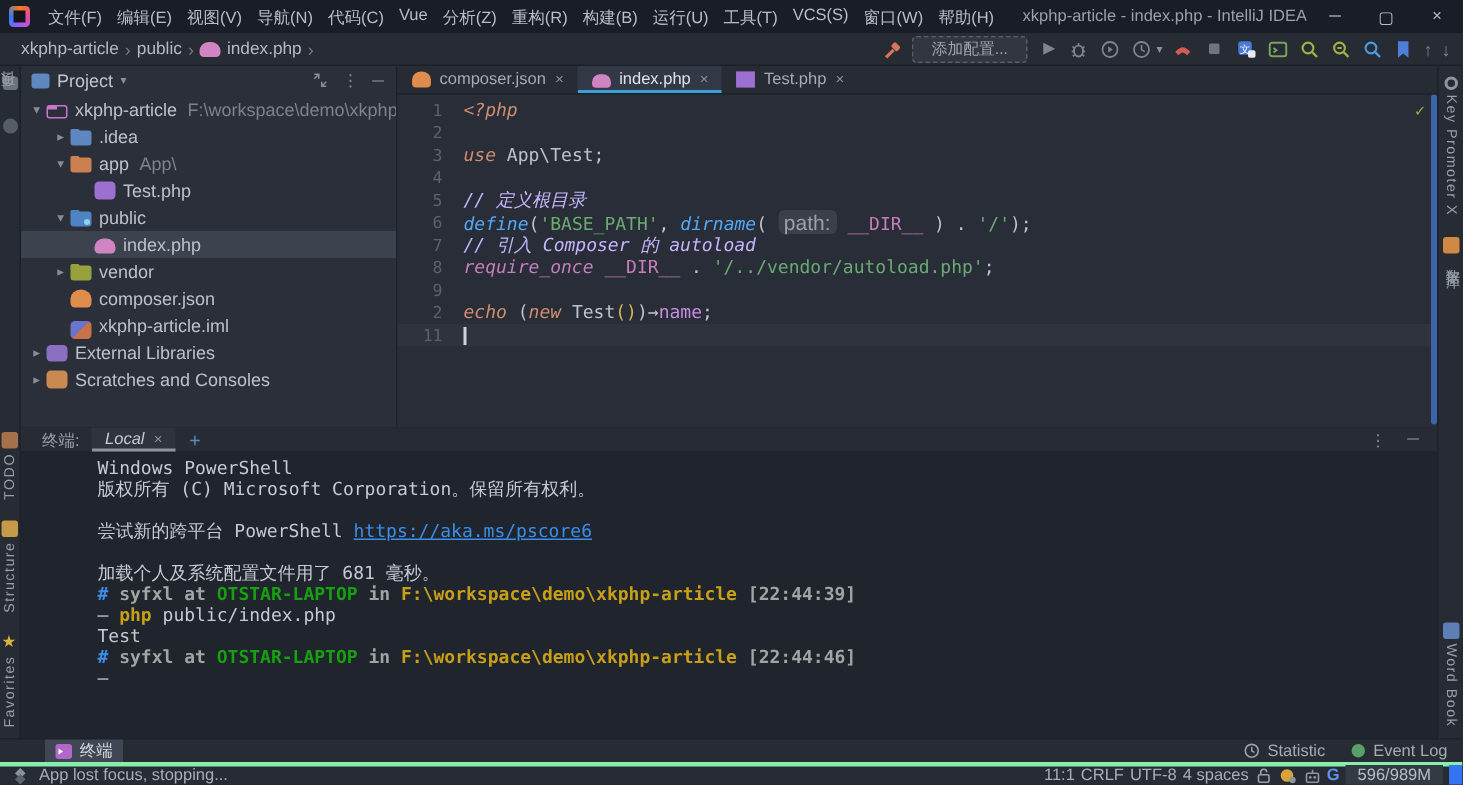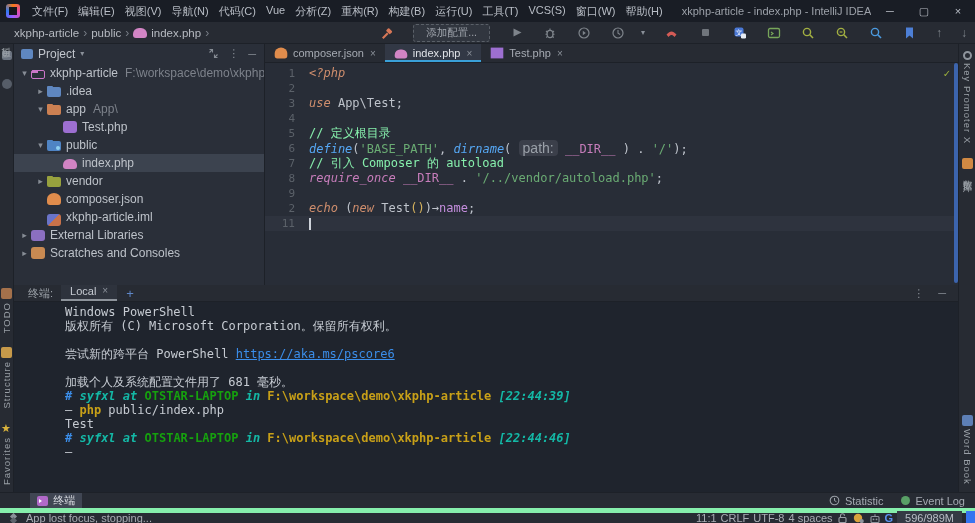--- a/index.html
+++ b/index.html
@@ -15,21 +15,21 @@
   .menu-item { font-size:11px; padding:0 5px; color:#b9bec6; white-space:nowrap; cursor:default; }
   .win-title { font-size:11px; color:#9ca1a9; margin-left:14px; white-space:nowrap; overflow:hidden; }
   .win-controls { margin-left:auto; display:flex; height:100%; }
   .win-btn { width:34px; display:flex; align-items:center; justify-content:center; font-size:11px; color:#b9bec6; }
 
   
   .navbar { height:22px; background:#272b33; border-bottom:1px solid #1d2128; display:flex; align-items:center; flex:0 0 22px; }
   .breadcrumb { display:flex; align-items:center; gap:4px; padding-left:14px; font-size:11.5px; color:#b6bac1; }
   .bc-sep { color:#767c85; font-size:12px; }
   .bc-icon { display:inline-block; }
-  .nav-actions { margin-left:auto; display:flex; align-items:center; gap:19px; padding-right:8px; }
+  .nav-actions { margin-left:auto; display:flex; align-items:center; gap:6px; padding-right:8px; }
   .run-config-box { border:1px dashed #5a6068; background:#31363f; color:#9fa4ac;
     font-size:10.5px; padding:1px 12px; border-radius:3px; white-space:nowrap; }
   .tb-icon { width:15px; height:15px; display:flex; align-items:center; justify-content:center; }
   .tb-caret { font-size:8px; color:#8a9099; margin-left:-4px; }
   .tb-arrow { font-size:12px; color:#7e848b; }
 
   
   .center { flex:1; display:flex; min-height:0; }
   .stripe { background:#272b33; display:flex; flex-direction:column; align-items:center; }
   .stripe-left { width:14px; border-right:1px solid #1d2128; }
@@ -92,64 +92,64 @@
   .tab-ico { transform:scale(.9); }
   .code { flex:1; position:relative; font-family:"DejaVu Sans Mono", monospace; font-size:12px; padding-top:3px; overflow:hidden; }
   .code-line { height:15px; line-height:15px; display:flex; white-space:pre; }
   .code-line.current { background:#2e333e; }
   .gutter { width:44px; flex:0 0 44px; text-align:right; padding-right:14px; color:#5b6169; font-size:11px; }
   .code-text { flex:1; }
   .caret { display:inline-block; width:2px; height:12px; background:#ced3da; vertical-align:middle; margin-right:-2px; }
   .tok-kw { color:#cf8e6d; font-style:italic; }
   .tok-fn { color:#56a8f5; font-style:italic; }
   .tok-str { color:#6aab73; }
-  .tok-cmt { color:#86efac; }
+  .tok-cmt { color:#c4b5fd; font-style:italic; }
   .tok-mag { color:#c77dbb; }
   .tok-inc { color:#c77dbb; font-style:italic; }
   .tok-pl { color:#bec3cb; }
   .tok-yl { color:#d8b45e; }
   .tok-prop { color:#c58ede; }
   .tok-hint { background:#3b3f4a; color:#9aa0a8; border-radius:4px; padding:0 4px; font-size:14px;
     font-family:"Liberation Sans", sans-serif; }
   .inspect-ok { position:absolute; top:4px; right:8px; color:#9fb33c; font-size:11px; }
   .edit-scrollbar { position:absolute; top:19px; right:0; width:4px; height:220px; background:#3c64ad; border-radius:2px; }
 
   
   .terminal { flex:1; min-height:0; display:flex; flex-direction:column; background:#1f242d; }
   .term-header { height:17px; flex:0 0 17px; background:#272b33; border-bottom:1px solid #1d2128;
     display:flex; align-items:center; font-size:11px; color:#9aa0a7; }
   .term-title { padding:0 8px 0 14px; }
-  .term-tab { height:100%; display:flex; gap:6px; padding:0 9px; background:#2e333d;
-    color:#c6cbd2; box-shadow:inset 0 -2px 0 #8d939b; }
+  .term-tab { height:100%; display:flex; align-items:center; gap:6px; padding:0 9px; background:#2e333d;
+    color:#c6cbd2; box-shadow:inset 0 -2px 0 #8d939b;font-style:italic; }
   .term-tab .close { color:#8a9099; font-size:10px; }
   .term-plus { color:#5f87c7; font-size:13px; padding:0 9px; }
   .term-actions { margin-left:auto; display:flex; gap:14px; padding-right:12px; color:#868c94; font-size:11px; }
   .term-body { flex:1; padding:3px 0 0 13px; font-family:"DejaVu Sans Mono", monospace; font-size:12px; }
   .term-line { height:14px; line-height:14px; white-space:pre;margin-left:38px; }
   .t-w { color:#c6cbd2; }
-  .t-bw { color:#14b8a6; font-weight:bold;font-style:italic; }
+  .t-bw { color:#a3a3a3; font-weight:bold; }
   .t-b { color:#3b8eea; font-weight:bold; }
   .t-g { color:#16a10e; font-weight:bold; }
   .t-yb { color:#c8a018; font-weight:bold; }
   .t-link { color:#3b8eea; text-decoration:underline; }
 
   
   .twbar { height:16px; flex:0 0 16px; background:#272b33; border-top:1px solid #1d2128;
     display:flex; align-items:center; font-size:11px; color:#a6abb3; }
   .tw-left { display:flex; gap:4px; padding-left:18px; height:100%; align-items:center;flex-direction:column; }
   .tw-btn { display:flex; align-items:center; gap:5px; padding:0 7px; height:100%; cursor:default; }
   .tw-btn.active { background:#404653; color:#d7dae0; }
   .tw-term-ico { width:11px; height:10px; background:#b169c9; border-radius:2px; position:relative; }
   .tw-term-ico::before { content:""; position:absolute; left:2px; top:3px; border-left:3px solid #fff; border-top:2px solid transparent; border-bottom:2px solid transparent; }
   .tw-right { margin-left:auto; display:flex; gap:18px; padding-right:10px; align-items:center; }
   .tw-item { display:flex; align-items:center; gap:5px; }
   .dot-green { width:9px; height:9px; border-radius:50%; background:#59a066; }
 
   
-  .statusbar { height:15px; flex:0 0 15px; background:#272b33; border-top:5px solid #86efac;
+  .statusbar { height:15px; flex:0 0 15px; background:#272b33; border-top:3px solid #86efac;
     display:flex; align-items:center; font-size:11px; color:#a9adb4; }
   .sb-left { display:flex; align-items:center; gap:7px; padding-left:8px; }
   .sb-right { margin-left:auto; display:flex; align-items:center; gap:4px; }
   .sb-item { white-space:nowrap; }
   .sb-mem { background:#343a44; padding:0 8px; height:15px; line-height:15px; color:#b9bec6; }
   .sb-grip { width:9px; height:15px; background:#3574f0; }
   .g-letter { color:#5b93f0; font-weight:bold; font-size:11px; }
   svg { display:block; }
 </style>
 </head>

